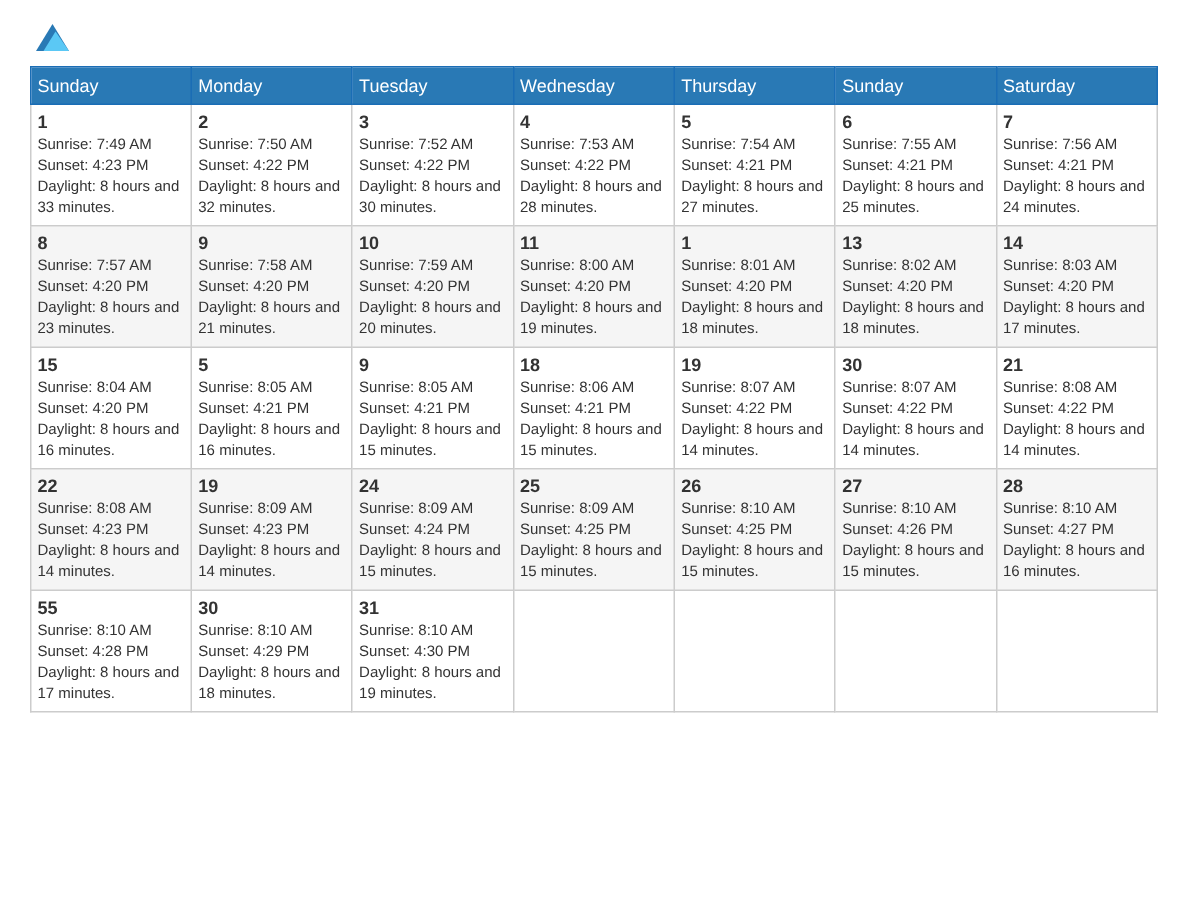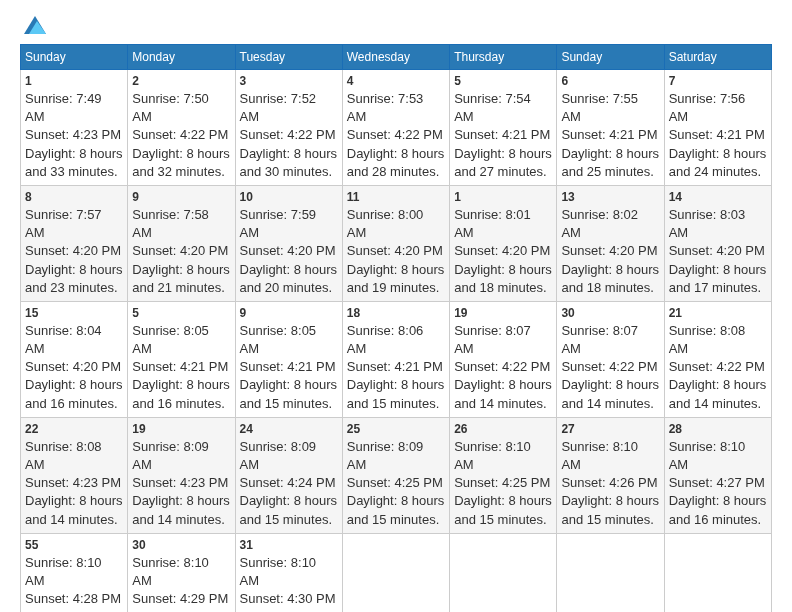--- a/index.html
+++ b/index.html
@@ -83,21 +83,21 @@
       background: #f5f5f5;
     }
     .day-number {
       font-size: 12px;
       font-weight: bold;
       color: #333;
       display: block;
       margin-bottom: 2px;
     }
     .day-info {
-      font-size: 13px;
+      font-size: 10px;
       color: #333;
       line-height: 1.4;
     }
     .empty-cell {
       background: #f9f9f9;
     }
     .last-row td {
       height: 70px;
     }
   </style>

